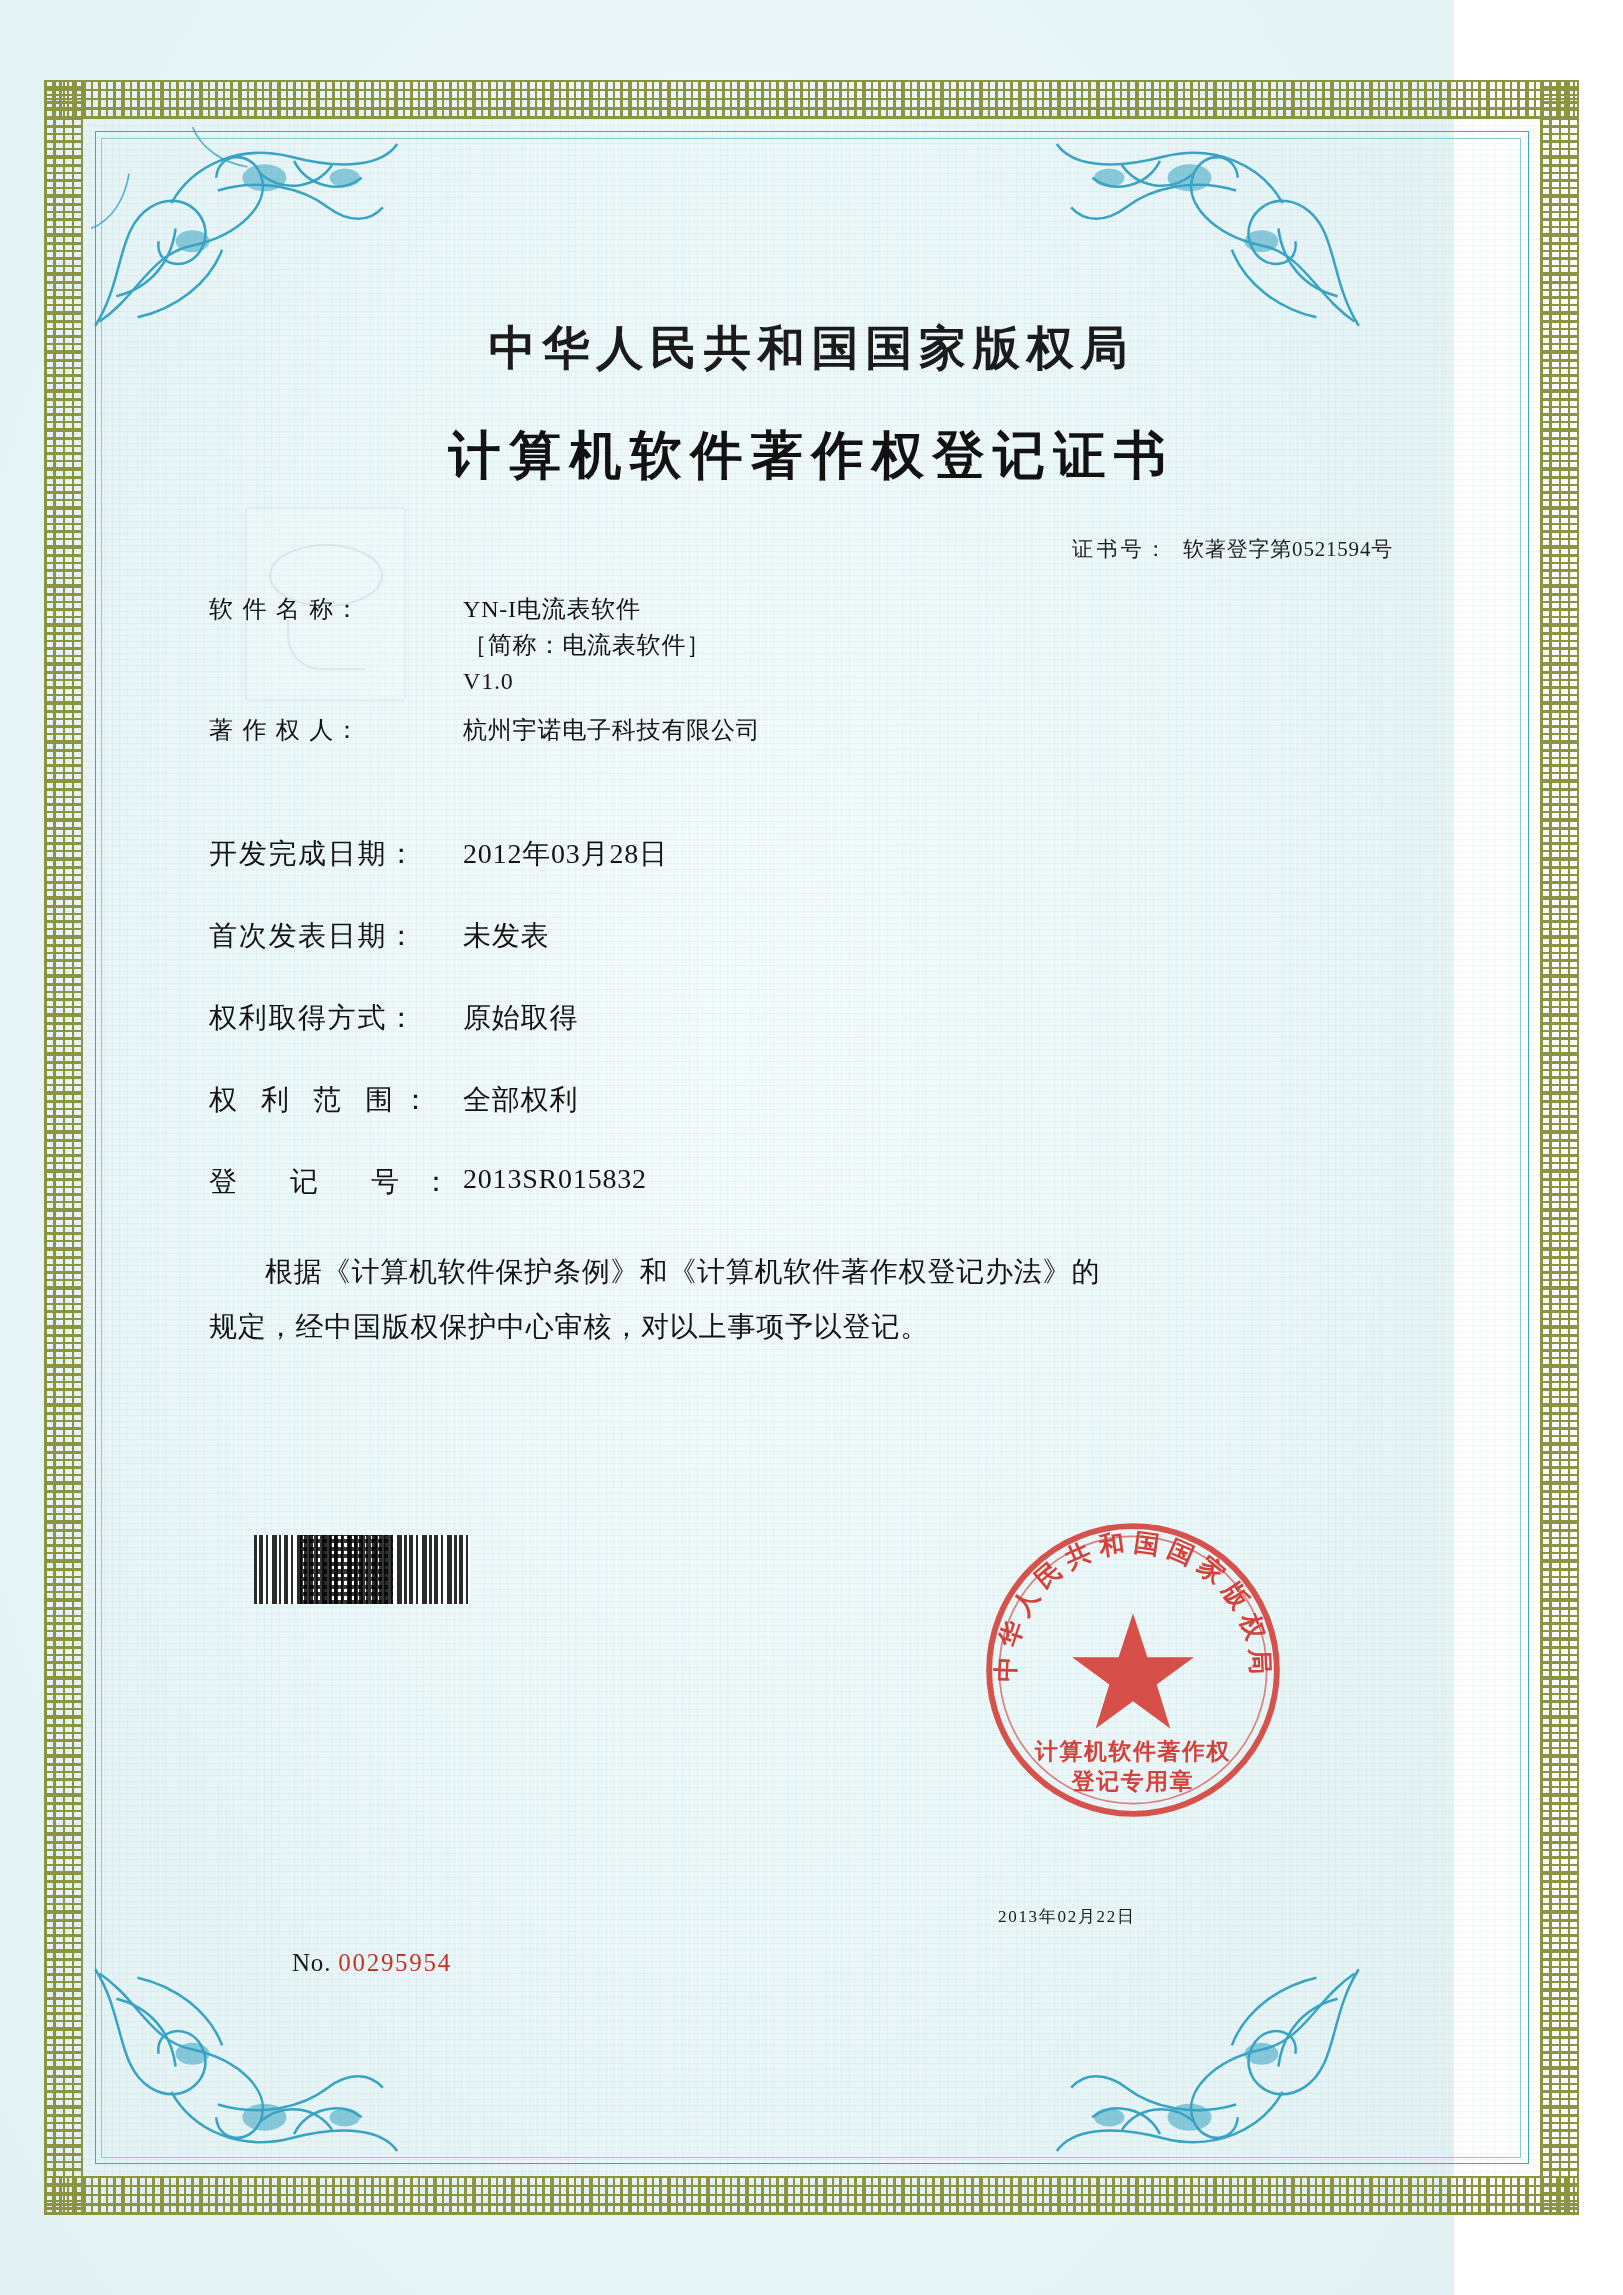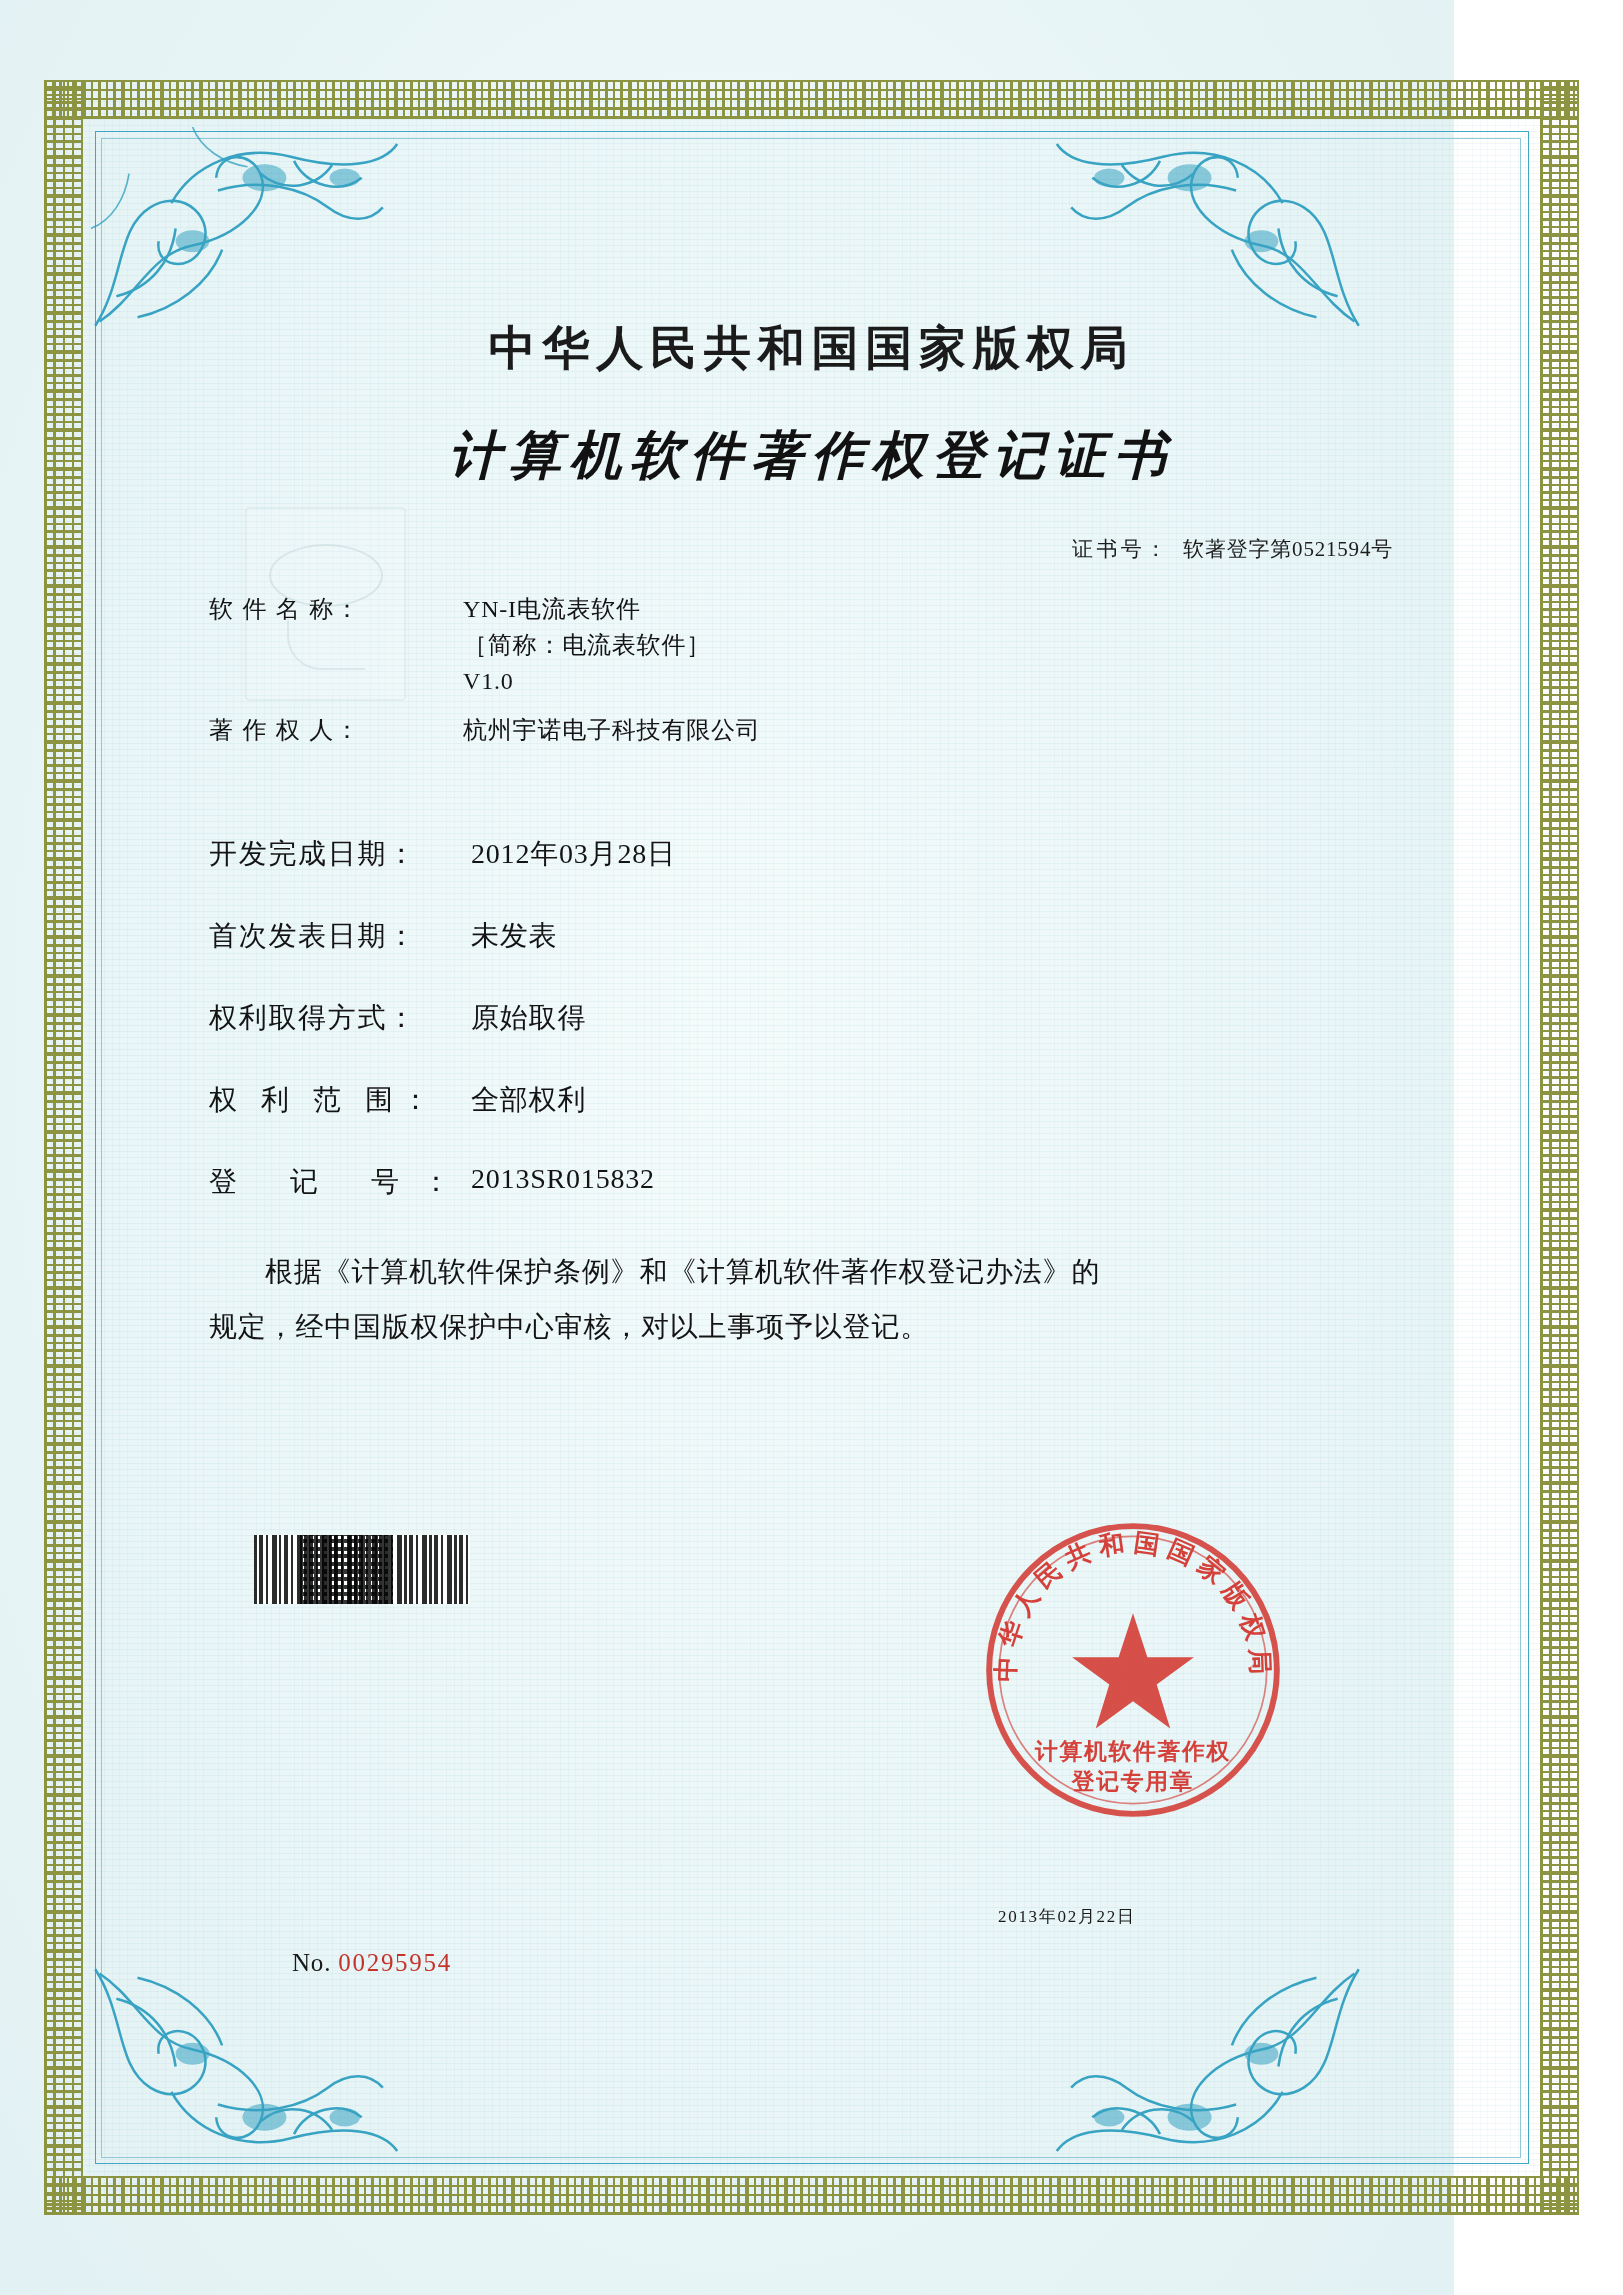--- a/index.html
+++ b/index.html
@@ -118,21 +118,20 @@
     margin-top: 148px;
   }
   .title-sub {
     text-align: center;
     font-size: 52px;
     letter-spacing: 8.5px;
     color: #121212;
     font-family: "DejaVu Serif", "Liberation Serif", serif;
     font-weight: 700;
     margin-top: 41px;
-    font-style: italic;
   }
 
   .cert-no-line {
     margin-top: 44px;
     text-align: right;
     padding-right: 95px;
     font-size: 21px;
     color: #1c1c1c;
     letter-spacing: 0.8px;
   }
@@ -163,21 +162,21 @@
   .field-value .sub { display: block; margin-top: 12px; }
 
   .gap-lg { height: 52px; }
 
   .fields2 {
     margin-top: 17px;
     padding-left: 74px;
     font-size: 28px;
     color: #141414;
   }
-  .fields2 .field-row { margin-bottom: 44px; gap: 8px; }
+  .fields2 .field-row { margin-bottom: 44px; }
 
   .paragraph {
     margin-top: 25px;
     padding-left: 74px;
     padding-right: 68px;
     font-size: 28px;
     line-height: 1.95;
     color: #141414;
     text-indent: 56px;
     letter-spacing: 0.8px;

